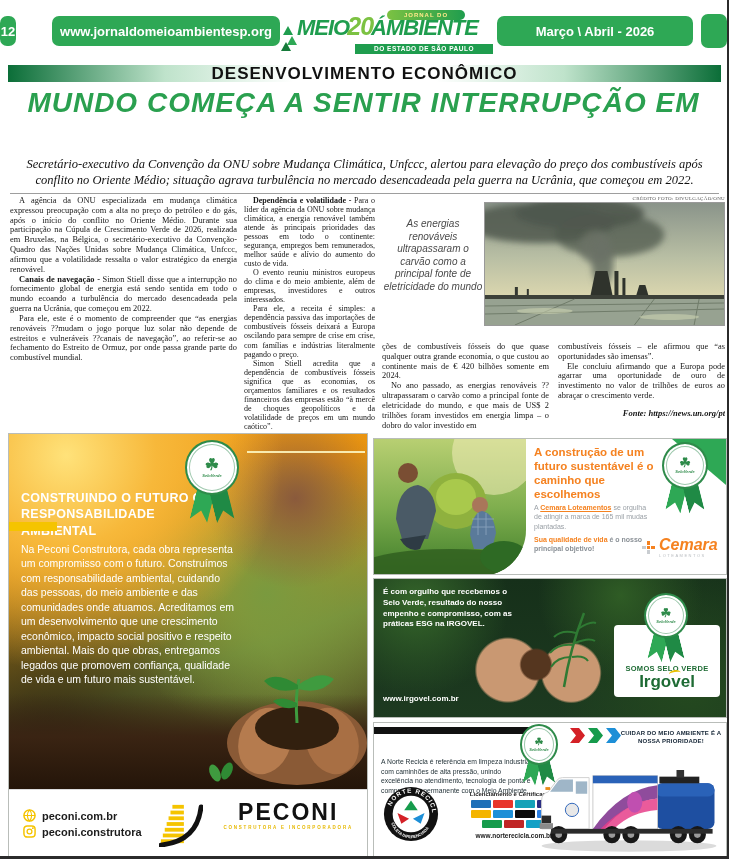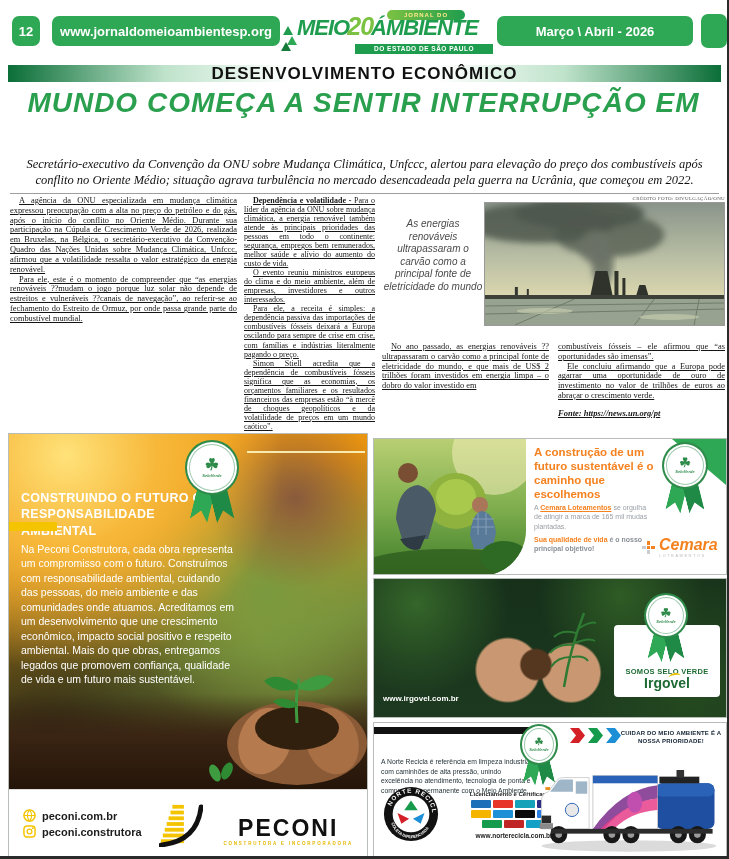--- a/index.html
+++ b/index.html
@@ -2,21 +2,21 @@
 <html><head>
 <meta charset="utf-8">
 <style>
   html,body{margin:0;padding:0;background:#e8e8e8;}
   .page{position:relative;width:729px;height:859px;background:#fff;overflow:hidden;
         font-family:"Liberation Sans",sans-serif;border-right:2px solid #2b2b2b;border-bottom:3px solid #2b2b2b;box-sizing:border-box;}
   
   .hdr{position:absolute;left:0;top:0;width:100%;height:60px;}
   .gbox{position:absolute;background:#2EA855;border-radius:7px;color:#fff;font-weight:bold;
         display:flex;align-items:center;justify-content:center;font-size:13px;}
-  .hdr .pageno{left:12px;top:16px;width:28px;height:30px;text-align:center;}
+  .hdr .pageno{left:0;top:16px;width:16px;height:30px;text-align:center;}
   .hdr .url{left:52px;top:16px;width:228px;height:30px;}
   .hdr .date{left:497px;top:16px;width:196px;height:30px;}
   .hdr .corner{left:701px;top:14px;width:26px;height:34px;}
   .logo{position:absolute;left:283px;top:8px;width:210px;height:46px;}
   .logo-line{position:absolute;left:14px;top:4px;white-space:nowrap;font-style:italic;font-weight:bold;letter-spacing:-1px;}
   .logo-meio,.logo-amb{font-size:22px;color:#1f9d4e;}
   .logo-20{font-size:25px;color:#7cc242;margin:0 -2px;}
   .logo-pill{position:absolute;left:104px;top:2px;width:78px;height:10px;background:linear-gradient(90deg,#7cc242,#1f9d4e);
         border-radius:5px;color:#ffe98a;font-size:6px;font-weight:bold;text-align:center;line-height:10px;letter-spacing:1px;}
   .logo-estado{position:absolute;left:72px;top:36px;width:138px;height:10px;background:#1f9d4e;color:#fff;
@@ -31,36 +31,36 @@
         background:linear-gradient(90deg,#0b6e38 0%,#bfe3cb 22%,#ffffff 40%,#ffffff 60%,#bfe3cb 78%,#0b6e38 100%);
         display:flex;align-items:center;justify-content:center;font-size:17px;font-weight:bold;letter-spacing:1px;color:#111;}
   .headline{position:absolute;left:0;top:86px;width:100%;text-align:center;color:#2AA04F;
         font-weight:bold;font-style:italic;font-size:28px;line-height:33px;letter-spacing:1px;}
   .subhead{position:absolute;left:10px;top:156px;width:709px;text-align:center;
         font-family:"Liberation Serif",serif;font-style:italic;font-size:12.5px;line-height:16px;color:#111;
         border-bottom:1px solid #9e9e9e;padding-bottom:5px;}
   
   .article{position:absolute;left:10px;top:196px;width:715px;height:236px;display:flex;gap:7px;
         font-family:"Liberation Serif",serif;color:#151515;}
-  .col{overflow:hidden;text-decoration:underline;}
+  .col{overflow:hidden;}
   .col1{width:227px;font-size:8.4px;line-height:1.17;}
   .col2{width:131px;font-size:8px;line-height:1.13;}
   .rightarea{flex:1;display:flex;flex-direction:column;}
   .r1{display:flex;height:140px;}
   .capbox{width:102px;display:flex;align-items:flex-start;justify-content:center;padding-top:22px;}
   .caption{font-family:"Liberation Sans",sans-serif;font-style:italic;font-size:10px;line-height:1.25;color:#4a4a4a;text-align:center;}
   .photoblock{flex:1;}
   .credit{font-size:5px;color:#555;text-align:right;letter-spacing:.3px;margin-bottom:1px;}
   .photo{width:100%;height:124px;display:block;border:1px solid #999;box-sizing:border-box;}
   .r2{display:flex;gap:9px;margin-top:6px;font-size:8.4px;line-height:1.17;}
   .r2 .col{flex:1;}
   .para{margin:0;text-align:justify;text-indent:9px;}
   .para.cont{text-indent:0;}
   .para b{font-weight:bold;}
-  .source{margin-top:8px;font-weight:bold;font-style:italic;font-size:8.5px;}
+  .source{margin-top:8px;text-align:right;font-weight:bold;font-style:italic;font-size:8.5px;}
   
   .selo{position:absolute;z-index:5;}
   .selo .rib{position:absolute;width:34%;height:55%;background:#2EA855;top:62%;
         clip-path:polygon(0 0,100% 0,100% 100%,50% 72%,0 100%);}
   .selo .rib.l{left:16%;transform:rotate(14deg);}
   .selo .rib.r{right:16%;transform:rotate(-14deg);background:#1f8a45;}
   .selo .circ{position:absolute;left:0;top:0;width:100%;height:78%;background:#fff;border-radius:50%;
         border:2px solid #2e8b4a;box-sizing:border-box;display:flex;flex-direction:column;align-items:center;justify-content:center;
         box-shadow:inset 0 0 0 2px #fff, inset 0 0 0 3px #9fc9ae;}
   .selo .leaf{color:#2e8b4a;font-weight:bold;line-height:1;}
@@ -78,21 +78,21 @@
        linear-gradient(160deg,#f7a21c 0%,#e8930f 30%,#7a8f3a 62%,#3a2a16 100%);}
   .pec-soil{position:absolute;left:0;bottom:68px;width:100%;height:95px;
      background:linear-gradient(0deg,#241509 0%,#3a2413 55%,rgba(58,36,19,0) 100%);}
   .pec-line{position:absolute;left:238px;top:17px;width:118px;height:2px;background:#fdf6c0;opacity:.9;}
   .pec-head{position:absolute;left:12px;top:56px;width:210px;color:#fff;font-weight:bold;font-size:12.5px;line-height:1.3;letter-spacing:.3px;}
   .pec-bar{position:absolute;left:0;top:88px;width:48px;height:9px;background:#F5C400;}
   .pec-body{position:absolute;left:12px;top:108px;width:218px;color:#fff;font-size:10.5px;line-height:1.38;}
   .pec-foot{position:absolute;left:0;bottom:0;width:100%;height:68px;background:#fff;border-top:1px solid #ddd;
         display:flex;align-items:center;justify-content:space-between;padding:0 14px;box-sizing:border-box;}
   .pec-links .row{display:flex;align-items:center;gap:6px;margin:3px 0;font-weight:bold;font-size:11px;color:#1c1c1c;}
-  .pec-logo{display:flex;align-items:flex-end;gap:20px;}
+  .pec-logo{display:flex;align-items:flex-start;gap:20px;}
   .pec-logotext{display:flex;flex-direction:column;align-items:center;line-height:1;}
   .pec-name{font-size:23px;font-weight:bold;color:#111;letter-spacing:2px;}
   .pec-sub{font-size:4.5px;font-weight:bold;color:#e6b800;letter-spacing:1.8px;margin-top:2px;}
   
   .ad-cemara{left:373px;top:438px;width:354px;height:137px;background:#fff;}
   .cem-photo{position:absolute;left:0;top:0;width:152px;height:137px;border-bottom-right-radius:46px;overflow:hidden;}
   .cem-tri{position:absolute;right:0;top:0;width:54px;height:46px;background:#2EA855;clip-path:polygon(0 0,100% 0,100% 100%);}
   .cem-head{position:absolute;left:160px;top:6px;width:126px;color:#F58220;font-weight:bold;font-size:11.5px;line-height:1.22;}
   .cem-body{position:absolute;left:160px;top:64px;width:120px;font-size:7px;line-height:1.35;color:#9aa0a6;}
   .cem-body b{color:#F58220;text-decoration:underline;}
@@ -116,21 +116,21 @@
        radial-gradient(circle at 56% 68%, #c99872 0 13%, rgba(201,152,114,0) 14%),
        radial-gradient(circle at 12% 18%, #35662a 0, rgba(53,102,42,0) 28%),
        radial-gradient(circle at 70% 12%, #2f5c25 0, rgba(47,92,37,0) 30%),
        radial-gradient(circle at 90% 80%, #24491f 0, rgba(36,73,31,0) 40%),
        linear-gradient(#16301a,#1d3a20);}
   .irg-body{position:absolute;left:9px;top:8px;width:132px;color:#fff;font-weight:bold;font-size:8px;line-height:1.35;}
   .irg-url{position:absolute;left:9px;bottom:14px;color:#fff;font-weight:bold;font-size:8px;}
   .irg-panel{position:absolute;left:240px;top:46px;width:106px;height:72px;background:#fff;border-radius:4px;
         display:flex;flex-direction:column;align-items:center;justify-content:flex-end;padding-bottom:7px;box-sizing:border-box;}
   .irg-title{font-size:7.5px;font-weight:bold;color:#1E6B34;letter-spacing:.3px;}
-  .irg-name{font-size:14px;font-weight:bold;color:#1E6B34;line-height:1;position:relative;}
+  .irg-name{font-size:17px;font-weight:bold;color:#1E6B34;line-height:1;position:relative;}
   .irg-name .acc{position:absolute;left:54%;top:-3px;width:12px;height:5px;border-top:2.5px solid #e8c100;border-radius:50%;transform:rotate(-8deg);}
   
   .ad-norte{left:373px;top:722px;width:354px;height:136px;background:#fff;}
   .nor-bar{position:absolute;left:0;top:4px;width:158px;height:7px;background:#111;}
   .nor-chevs{position:absolute;left:196px;top:5px;display:flex;gap:3px;}
   .nor-chevs i{width:15px;height:15px;clip-path:polygon(0 0,60% 0,100% 50%,60% 100%,0 100%,40% 50%);}
   .nor-pri{position:absolute;left:244px;top:6px;width:106px;font-size:6px;font-weight:bold;color:#123;text-align:center;line-height:1.35;letter-spacing:.2px;}
   .nor-body{position:absolute;left:7px;top:34px;width:152px;font-size:6.8px;line-height:1.4;color:#25343a;}
   .nor-logo{position:absolute;left:8px;top:62px;}
   .nor-cert{position:absolute;left:80px;top:68px;width:120px;text-align:center;}
@@ -166,20 +166,21 @@
 
   <div class="section-bar">DESENVOLVIMENTO ECONÔMICO</div>
   <div class="headline">
     <div>MUNDO COMEÇA A SENTIR INTERRUPÇÃO EM</div>
   </div>
   <div class="subhead">Secretário-executivo da Convenção da ONU sobre Mudança Climática, Unfccc, alertou para elevação do preço dos combustíveis após conflito no Oriente Médio; situação agrava turbulência no mercado desencadeada pela guerra na Ucrânia, que começou em 2022.</div>
 
   <div class="article">
     <div class="col col1">
         <p class="para">A agência da ONU especializada em mudança climática expressou preocupação com a alta no preço do petróleo e do gás, após o início do conflito no Oriente Médio. Durante sua participação na Cúpula de Crescimento Verde de 2026, realizada em Bruxelas, na Bélgica, o secretário-executivo da Convenção-Quadro das Nações Unidas sobre Mudança Climática, Unfccc, afirmou que a volatilidade ressalta o valor estratégico da energia renovável.</p>
+        <p class="para"><b>Canais de navegação - </b>Simon Stiell disse que a interrupção no fornecimento global de energia está sendo sentida em todo o mundo ecoando a turbulência do mercado desencadeada pela guerra na Ucrânia, que começou em 2022.</p>
         <p class="para">Para ele, este é o momento de compreender que “as energias renováveis ??mudam o jogo porque luz solar não depende de estreitos e vulneráveis ??canais de navegação”, ao referir-se ao fechamento do Estreito de Ormuz, por onde passa grande parte do combustível mundial.</p>
       </div>
     <div class="col col2">
         <p class="para"><b>Dependência e volatilidade - </b>Para o líder da agência da ONU sobre mudança climática, a energia renovável também atende às principais prioridades das pessoas em todo o continente: segurança, empregos bem remunerados, melhor saúde e alívio do aumento do custo de vida.</p>
         <p class="para">O evento reuniu ministros europeus do clima e do meio ambiente, além de empresas, investidores e outros interessados.</p>
         <p class="para">Para ele, a receita é simples: a dependência passiva das importações de combustíveis fósseis deixará a Europa oscilando para sempre de crise em crise, com famílias e indústrias literalmente pagando o preço.</p>
         <p class="para">Simon Stiell acredita que a dependência de combustíveis fósseis significa que as economias, os orçamentos familiares e os resultados financeiros das empresas estão “à mercê de choques geopolíticos e da volatilidade de preços em um mundo caótico”.</p>
         <p class="para"><b>Oportunidade de ouro - </b>Simon Stiell lembra que a União Europeia é hoje mais dependente das importa-</p>
       </div>
     <div class="rightarea">
@@ -228,20 +229,21 @@
             </g>
             <g fill="#d6dcb8" opacity="0.5">
               <ellipse cx="60" cy="108" rx="28" ry="3"></ellipse>
                 <ellipse cx="185" cy="114" rx="30" ry="3"></ellipse>
             </g>
           </svg>
         </div>
       </div>
       <div class="r2">
         <div class="col">
+            <p class="para cont">ções de combustíveis fósseis do que quase qualquer outra grande economia, o que custou ao continente mais de € 420 bilhões somente em 2024.</p>
             <p class="para">No ano passado, as energias renováveis ??ultrapassaram o carvão como a principal fonte de eletricidade do mundo, e que mais de US$ 2 trilhões foram investidos em energia limpa – o dobro do valor investido em</p>
           </div>
         <div class="col">
           <div>
               <p class="para cont">combustíveis fósseis – ele afirmou que “as oportunidades são imensas”.</p>
               <p class="para">Ele concluiu afirmando que a Europa pode agarrar uma oportunidade de ouro de investimento no valor de trilhões de euros ao abraçar o crescimento verde.</p>
             </div>
           <div class="source">Fonte: https://news.un.org/pt</div>
         </div>
       </div>
@@ -369,20 +371,21 @@
       <path d="M40 88 Q46 50 60 14" stroke="#2f7a33" stroke-width="2.5" fill="none"></path>
       <g stroke="#2f7a33" stroke-width="2" fill="none">
         <path d="M52 34 q-14 -4 -22 4"></path>
           <path d="M50 46 q-16 -2 -24 8"></path>
           <path d="M47 58 q-14 0 -20 10"></path>
         <path d="M54 30 q12 -8 18 -6"></path>
           <path d="M51 44 q14 -6 20 -2"></path>
           <path d="M48 58 q12 -2 16 4"></path>
       </g>
     </svg>
+    <div class="irg-body">É com orgulho que recebemos o Selo Verde, resultado do nosso empenho e compromisso, com as práticas ESG na IRGOVEL.</div>
     <div class="irg-url">www.irgovel.com.br</div>
     <div class="irg-panel">
       <div class="irg-title">SOMOS SELO VERDE</div>
       <div class="irg-name"><span>Irgovel</span><span class="acc"></span></div>
     </div>
     <div class="selo" style="left:270px;top:14px;width:44px;height:58px;">
       <span class="rib l"></span>
         <span class="rib r"></span>
       <span class="circ">
           <span class="leaf" style="font-size:12px;">☘</span>

